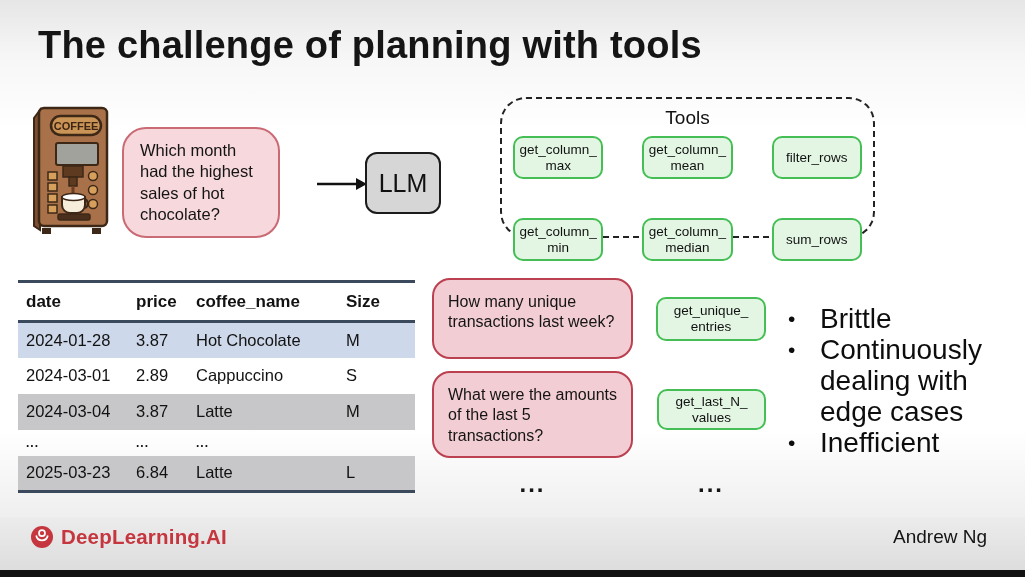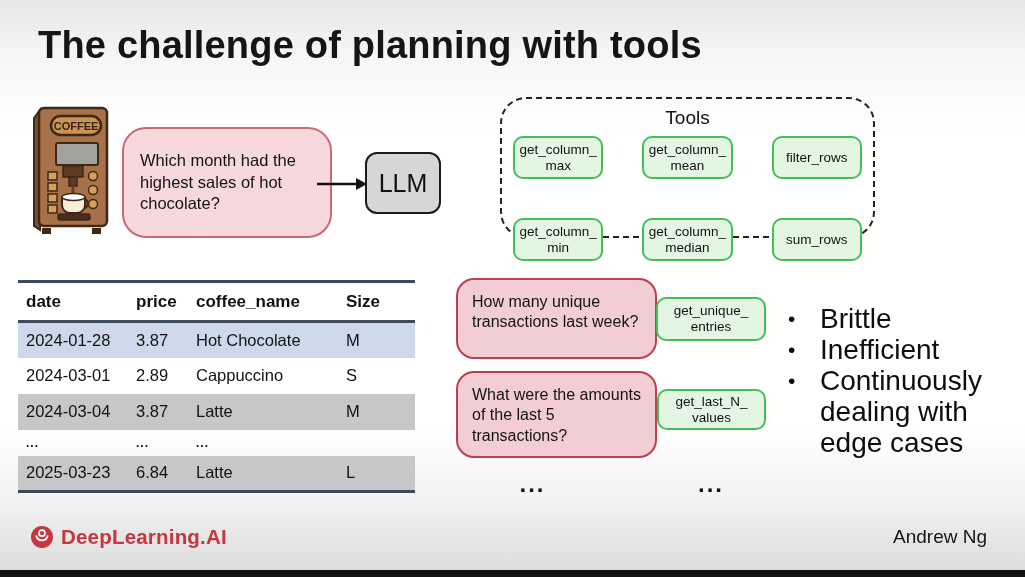--- a/index.html
+++ b/index.html
@@ -18,21 +18,21 @@
   .title {
     position: absolute; left: 38px; top: 24px;
     font-size: 38px; font-weight: 600; color: #151515; letter-spacing: 0.2px;
   }
 
   
   .machine { position: absolute; left: 26px; top: 104px; }
 
   
   .bubble {
-    position: absolute; left: 122px; top: 127px; width: 210px; height: 111px;
+    position: absolute; left: 122px; top: 127px; width: 158px; height: 111px;
     background: #f7d8dc; border: 2.5px solid #c96a74; border-radius: 24px;
     padding: 15px 16px; font-size: 16.5px; line-height: 1.3; color: #141414;
     display: flex; align-items: center;
   }
 
   
   .arrow { position: absolute; left: 316px; top: 175px; }
 
   
   .llm-box {
@@ -74,21 +74,21 @@
   }
   .tx-table td { font-size: 16.5px; height: 36px; padding-left: 8px; }
   .tx-table tr.hl-blue { background: #cdd8ea; }
   .tx-table tr.hl-gray { background: #c7c7c9; }
   .tx-table tr.row-dots td { height: 26px; font-size: 12px; font-weight: 700; letter-spacing: 1px; }
 
   
   .qbox {
     position: absolute; width: 201px;
     background: #f2cdd3; border: 2px solid #bb4050; border-radius: 18px;
-    padding: 12px 14px; font-size: 16px; line-height: 1.28; color: #141414; margin-left: 24px;
+    padding: 12px 14px; font-size: 16px; line-height: 1.28; color: #141414;
   }
   .qbox.qa { left: 432px; top: 278px; height: 81px; }
   .qbox.qb { left: 432px; top: 371px; height: 87px; }
 
   .pill.side-a { position: absolute; left: 656px; top: 297px; width: 110px; min-height: 44px; }
   .pill.side-b { position: absolute; left: 657px; top: 389px; width: 109px; min-height: 41px; }
 
   .dots {
     position: absolute; font-size: 24px; font-weight: 700; color: #141414;
     text-align: center; letter-spacing: 2px;
@@ -238,24 +238,24 @@
 values</div>
 
   <div class="dots dq">...</div>
   <div class="dots dt">...</div>
 
   <ul class="drawbacks">
     <li>
         <span>Brittle</span>
       </li>
     <li>
-        <span>Inefficient</span>
+        <span>Continuously dealing with edge cases</span>
       </li>
     <li>
-        <span>Continuously dealing with edge cases</span>
+        <span>Inefficient</span>
       </li>
   </ul>
 
   <div class="footer">
     <div class="brand">
       <svg width="24" height="24" viewBox="0 0 24 24">
         <circle cx="12" cy="12" r="11" fill="#c5363f"></circle>
         <circle cx="12" cy="8.2" r="3" fill="none" stroke="#ffffff" stroke-width="1.7"></circle>
         <path d="M6.2,10.5 a5.9,5.9 0 0 0 11.6,0" fill="none" stroke="#ffffff" stroke-width="1.7"></path>
         <path d="M4.6,13.8 a7.6,7.6 0 0 0 14.8,0" fill="none" stroke="#c5363f" stroke-width="0"></path>

